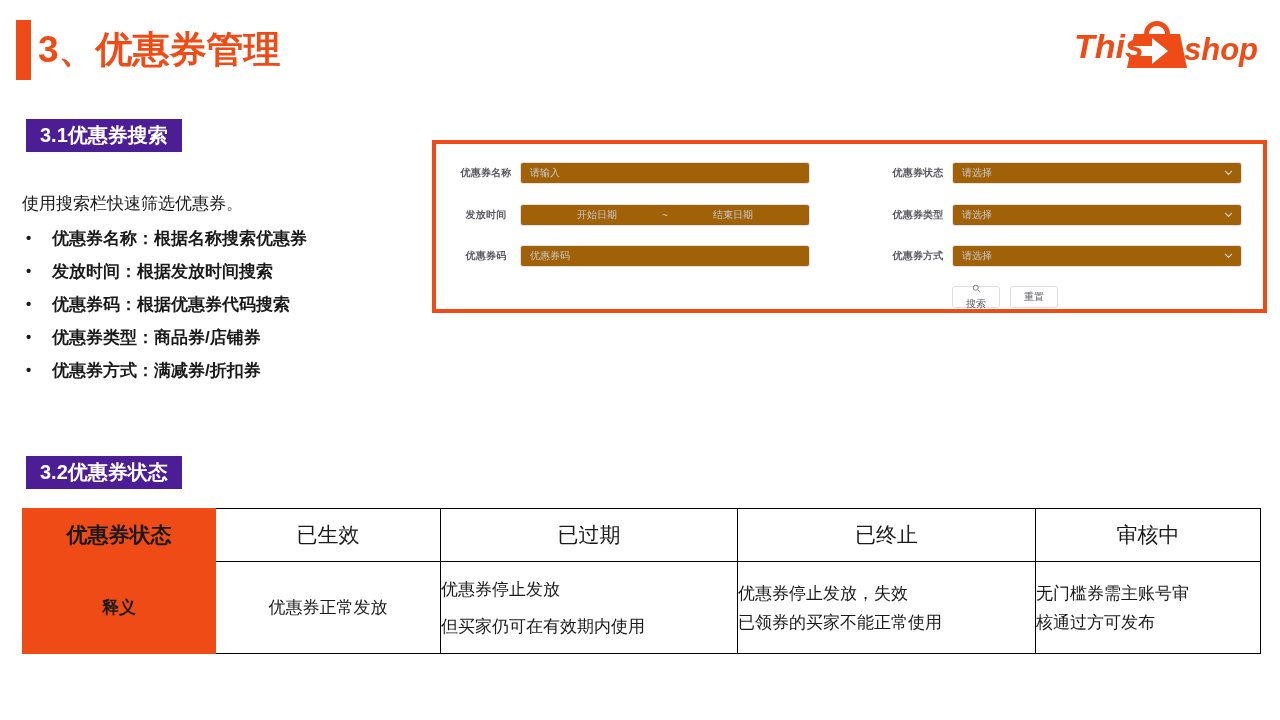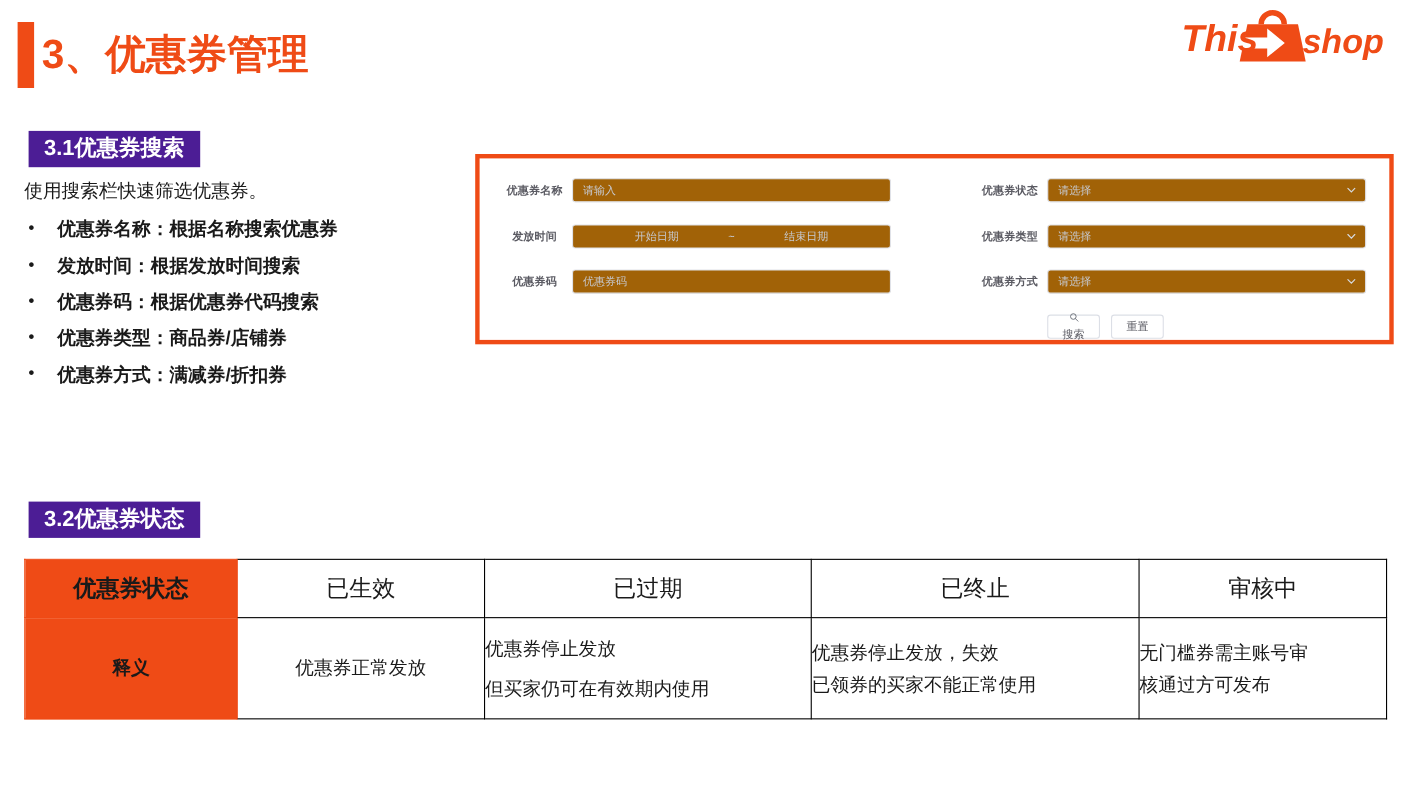--- a/index.html
+++ b/index.html
@@ -35,21 +35,21 @@
     font-weight: bold;
     color: #EF4B16;
     letter-spacing: 0px;
     line-height: 56px;
     white-space: nowrap;
   }
 
   
   .logo {
     position: absolute;
-    right: 18px; top: 4px;
+    right: 18px; top: 16px;
     width: 190px; height: 58px;
   }
   .logo svg { display: block; }
 
   
   .section-chip {
     position: absolute;
     background: #4c1d95;
     color: #ffffff;
     font-size: 20px;
@@ -57,21 +57,21 @@
     line-height: 33px;
     padding: 0 14px;
     white-space: nowrap;
   }
   #chip-31 { left: 26px; top: 119px; }
   #chip-32 { left: 26px; top: 456px; }
 
   
   .desc-block {
     position: absolute;
-    left: 22px; top: 160px;
+    left: 22px; top: 190px;
     width: 420px;
   }
   .desc-lead {
     font-size: 17px;
     line-height: 28px;
     color: #1a1a1a;
     margin: 0 0 4px 0;
     white-space: nowrap;
   }
   .bullet-list {

